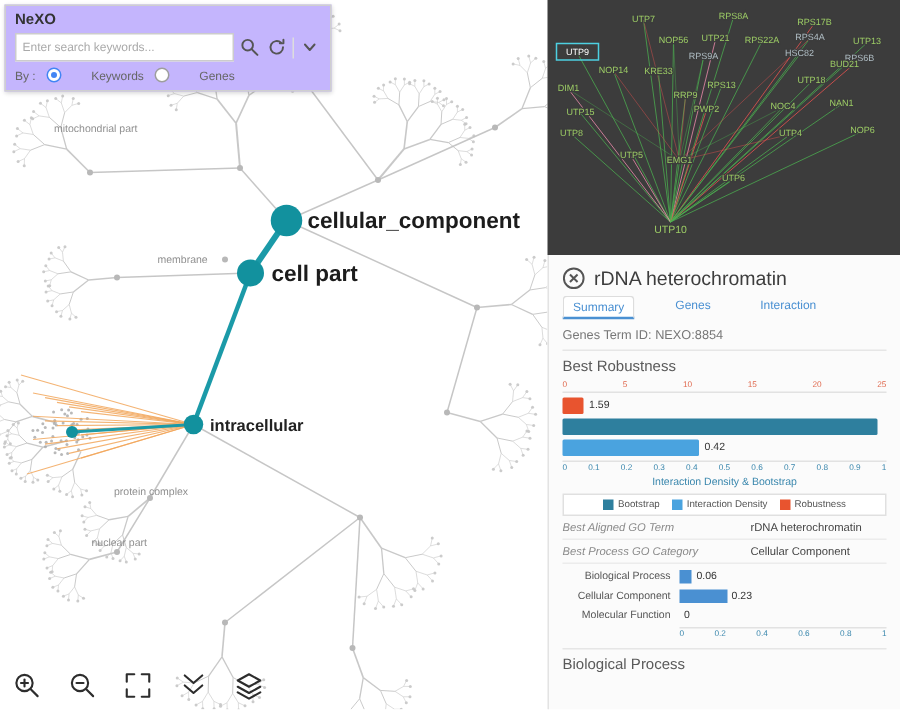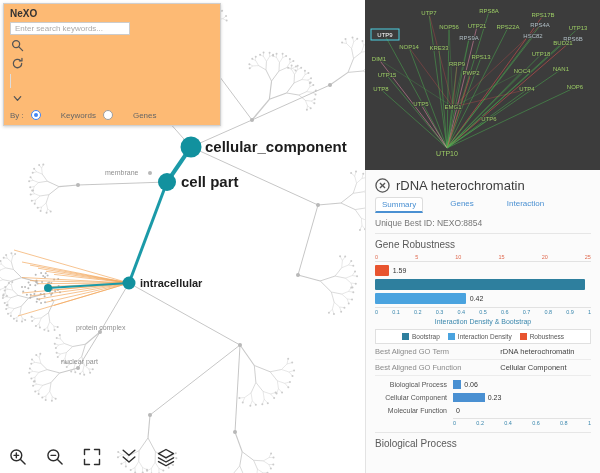--- a/index.html
+++ b/index.html
@@ -5,23 +5,23 @@
   html,body{margin:0;padding:0;background:#fff;}
   #stage{position:relative;width:600px;height:473px;overflow:hidden;font-family:"Liberation Sans",sans-serif;background:#fff;}
   
   #tree-panel{position:absolute;left:0;top:0;width:365px;height:473px;background:#fff;}
   #tree-svg{position:absolute;left:0;top:0;}
   #tree-svg text{font-family:"Liberation Sans",sans-serif;}
   .big-label{font-size:15px;font-weight:700;fill:#1c1c1c;}
   .mid-label{font-size:11px;font-weight:700;fill:#222;}
   .small-label{font-size:7px;fill:#8f8f8f;}
   
-  #search-panel{position:absolute;left:3px;top:3px;width:204px;background:#fdba74;border:1px solid #cfcfcf;box-shadow:0 1px 3px rgba(0,0,0,.18);padding:4px 6px 5px;z-index:5;}
+  #search-panel{position:absolute;left:3px;top:3px;width:204px;background:#c4b5fd;border:1px solid #cfcfcf;box-shadow:0 1px 3px rgba(0,0,0,.18);padding:4px 6px 5px;z-index:5;}
   #search-title{font-size:10px;font-weight:700;color:#333;margin-bottom:3px;}
-  .search-row{display:flex;align-items:flex-start;gap:3px;flex-direction:column;}
+  .search-row{display:flex;align-items:center;gap:3px;}
   #search-input{flex:1;height:15px;border:1px solid #ccc;font-size:8px;padding:1px 4px;color:#333;outline:none;min-width:0;}
   #search-input::placeholder{color:#aaa;}
   .icon-btn{width:15px;height:15px;display:flex;align-items:center;justify-content:center;cursor:pointer;background:none;border:none;padding:0;}
   .icon-btn svg{stroke:#555;fill:none;stroke-width:1.4;stroke-linecap:round;stroke-linejoin:round;}
   .v-div{width:1px;height:14px;background:#ddd;}
   .search-row2{display:flex;align-items:center;gap:7px;margin-top:4px;font-size:8px;color:#666;}
   .radio-group{display:inline-flex;align-items:center;gap:20px;cursor:pointer;}
   .radio{width:8px;height:8px;border:1px solid #9e9e9e;border-radius:50%;display:inline-flex;align-items:center;justify-content:center;background:#fff;}
   .radio.sel{border-color:#4285f4;}
   .radio .dot{width:4px;height:4px;border-radius:50%;background:#4285f4;}
@@ -46,21 +46,21 @@
   .axis-top{color:#e06a4f;border-bottom:1px solid #e2e2e2;margin-bottom:3px;}
   .axis-bottom{color:#3a87ad;border-top:1px solid #e2e2e2;margin-top:3px;}
   .bar-row{display:flex;align-items:center;margin:3px 0;height:11px;}
   .bar{height:100%;border-radius:1px;}
   .bar-label{font-size:7px;color:#333;margin-left:4px;}
   .axis-caption{text-align:center;font-size:7px;color:#3a87ad;margin-top:2px;}
   #legend{display:flex;justify-content:center;gap:8px;border:1px solid #e0e0e0;padding:3px 4px;margin-top:4px;background:#fff;}
   .legend-item{display:flex;align-items:center;gap:3px;font-size:6.5px;color:#555;}
   .legend-swatch{width:7px;height:7px;display:inline-block;}
   .go-row{display:flex;font-size:7.5px;padding:3px 0;border-bottom:1px solid #ececec;}
-  .go-label{width:58%;color:#8a8a8a;}
+  .go-label{width:58%;color:#8a8a8a;font-style:italic;}
   .go-value{width:42%;color:#444;}
   .al-row{display:flex;align-items:center;margin:3px 0;height:10px;}
   .al-label{width:72px;text-align:right;font-size:7px;color:#555;margin-right:6px;flex:none;}
   .al-bar-area{flex:1;display:flex;align-items:center;height:9px;}
   .al-bar{height:9px;}
   .al-val{font-size:7px;color:#333;margin-left:3px;}
   .align-axis{margin-left:78px;}
 </style>
 </head>
 <body>
@@ -1167,24 +1167,24 @@
           </svg>
       </span>
       <span class="dp-title">rDNA heterochromatin</span>
     </div>
     <div id="tabs">
         <span class="tab active">Summary</span>
         <span class="tab">Genes</span>
         <span class="tab">Interaction</span>
       </div>
     <div class="term-id">
-      <span>Unique Best ID:</span>
+      <span>Genes Term ID:</span>
       <span>NEXO:8854</span>
     </div>
-    <div class="sec-title">Gene Robustness</div>
+    <div class="sec-title">Best Robustness</div>
     <div id="robustness-chart">
       <div class="axis axis-top">
           <span>0</span>
           <span>5</span>
           <span>10</span>
           <span>15</span>
           <span>20</span>
           <span>25</span>
         </div>
       <div class="bar-row">
@@ -1226,21 +1226,21 @@
             <span>Robustness</span>
           </span>
         </div>
     </div>
     <div id="go-table">
         <div class="go-row">
           <span class="go-label">Best Aligned GO Term</span>
           <span class="go-value">rDNA heterochromatin</span>
         </div>
         <div class="go-row">
-          <span class="go-label">Best Aligned GO Function</span>
+          <span class="go-label">Best Process GO Category</span>
           <span class="go-value">Cellular Component</span>
         </div>
       </div>
     <div id="align-chart">
         <div class="al-row">
           <span class="al-label">Biological Process</span>
           <div class="al-bar-area">
             <div class="al-bar" style="width: 6%; background: rgb(74, 144, 210);"></div>
             <span class="al-val">0.06</span>
           </div>

